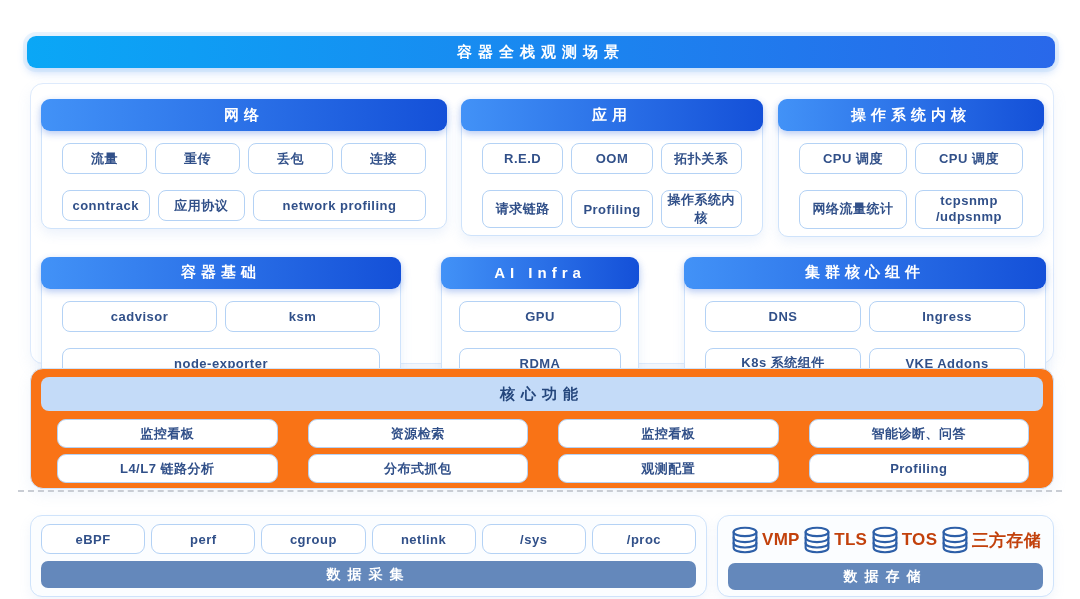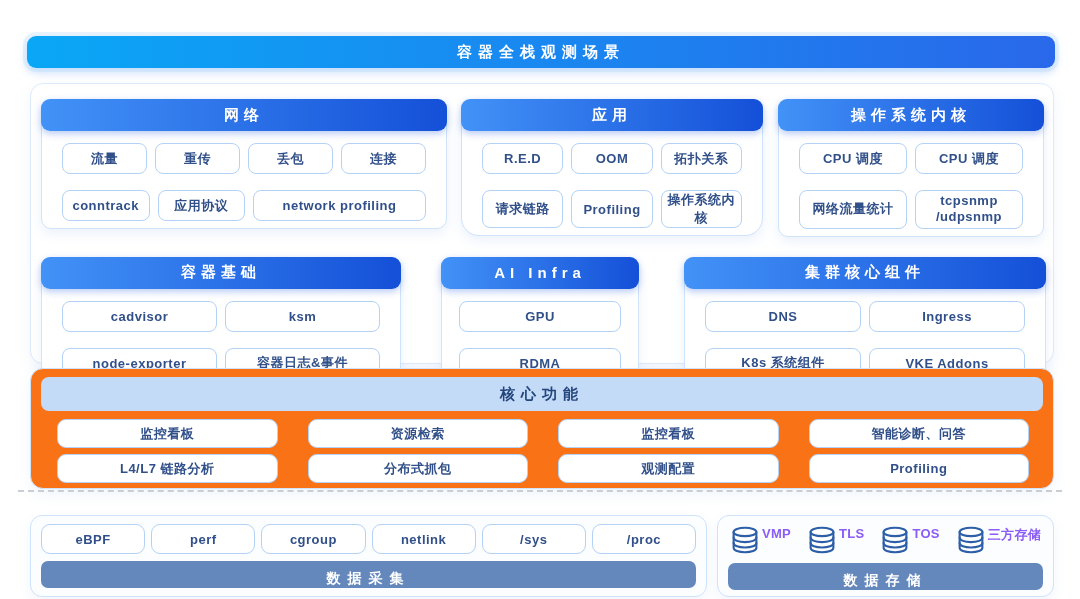--- a/index.html
+++ b/index.html
@@ -24,21 +24,21 @@
     box-shadow:0 3px 7px rgba(30,90,220,.30);}
   .chips{padding:12px 20px 7px;display:flex;flex-direction:column;gap:16px;}
   .chip-row{display:flex;gap:8px;}
   .chip{flex:1;min-height:29px;border:1px solid #b4d2f5;border-radius:8px;background:#fff;
     display:flex;align-items:center;justify-content:center;color:#315089;font-size:13px;font-weight:600;
     letter-spacing:.5px;text-align:center;}
   .chip.flex2{flex:2;}
   .chip.pre{white-space:pre-line;line-height:1.25;padding:2px 0;}
 
   .w-network{width:404px;margin-right:14px;}
-  .w-app{width:300px;margin-right:15px;border-radius:18px;}
+  .w-app{width:300px;margin-right:15px;}
   .w-os{width:264px;}
   .w-base{width:358px;margin-right:40px;}
   .w-ai{width:196px;margin-right:45px;}
   .w-ai .chips{padding:12px 17px 7px;}
   .w-cluster{width:360px;}
 
   .core{position:absolute;left:30px;top:368px;width:1022px;height:119px;background:#f97316;
     border:1px solid #cfe3fb;border-radius:13px;box-shadow:0 6px 14px rgba(140,170,220,.12);}
   .core-head{height:34px;margin:8px 10px 0;border-radius:8px;background:#c4dbf8;
     display:flex;align-items:center;justify-content:center;color:#24467c;font-weight:bold;font-size:15px;letter-spacing:6px;}
@@ -47,23 +47,23 @@
 
   .dashline{position:absolute;left:18px;top:490px;width:1044px;border-top:2px dashed #c9cdd4;}
 
   .basebox{position:absolute;top:515px;height:80px;background:#fbfdff;border:1px solid #cfe3fb;border-radius:12px;
     box-shadow:0 5px 12px rgba(140,170,220,.12);}
   .collect{left:30px;width:675px;}
   .store{left:717px;width:335px;}
   .collect-chips{margin:8px 10px 0;display:flex;gap:6px;}
   .collect-chips .chip{min-height:28px;border-radius:9px;}
   .footbar{margin:7px 10px 0;height:27px;border-radius:7px;background:#6488bb;
-    display:flex;align-items:flex-end;justify-content:center;color:#fff;font-weight:bold;font-size:14px;letter-spacing:7px;}
+    display:flex;align-items:center;justify-content:center;color:#fff;font-weight:bold;font-size:14px;letter-spacing:7px;}
   .store-items{margin:8px 12px 0;height:32px;display:flex;align-items:center;justify-content:space-between;}
-  .store-item{display:flex;align-items:flex-start;gap:2px;color:#8b5cf6;font-weight:600;font-size:13px;letter-spacing:.3px;}
+  .store-item{display:flex;align-items:center;gap:2px;color:#c2410c;font-weight:600;font-size:17px;letter-spacing:.3px;}
   .db-icon{display:block;}
 </style>
 </head>
 <body>
 
 <div class="canvas">
 
   <div class="banner">
     <span>容器全栈观测场景</span>
   </div>
@@ -133,21 +133,20 @@
         <header class="phead">
           <span>容器基础</span>
         </header>
         <div class="chips">
           <div class="chip-row">
             <div class="chip">cadvisor</div>
             <div class="chip">ksm</div>
           </div>
           <div class="chip-row">
             <div class="chip">node-exporter</div>
-            <div class="chip">容器日志&amp;事件</div>
           </div>
         </div>
       </section>
 
       <section class="panel w-ai">
         <header class="phead">
           <span>AI Infra</span>
         </header>
         <div class="chips">
           <div class="chip-row">

